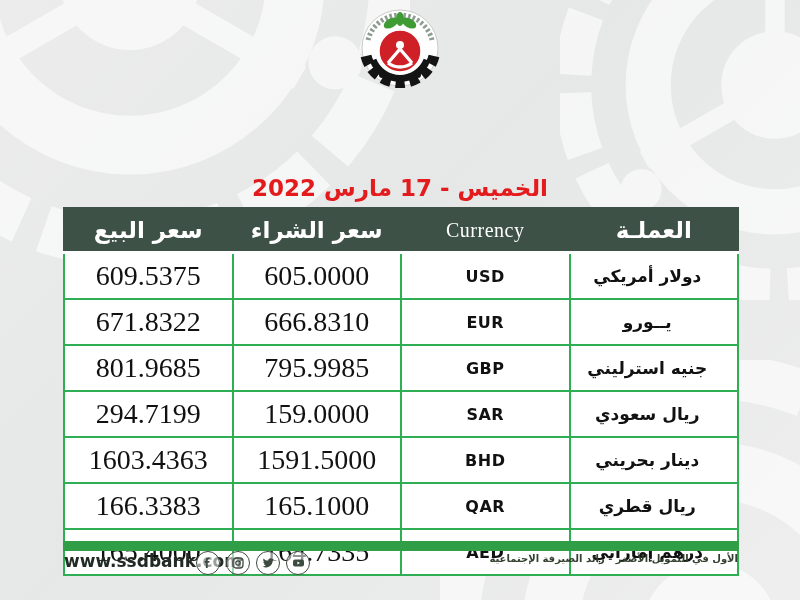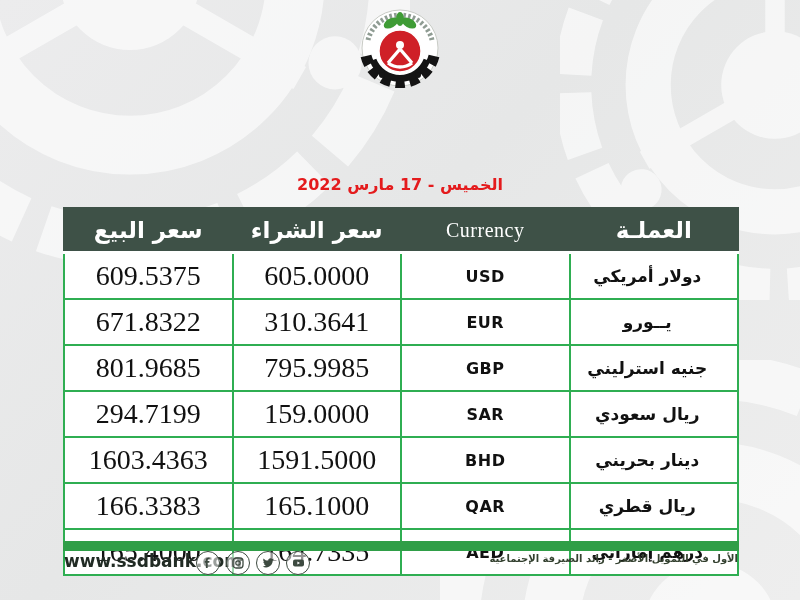--- a/index.html
+++ b/index.html
@@ -10,21 +10,21 @@
   
   .wm{position:absolute;opacity:.62;pointer-events:none;}
   
   .brand{position:absolute;left:0;top:6px;width:100%;text-align:center;}
   .logo{display:inline-block;}
   .bank-name{margin-top:2px;font-size:19px;font-weight:bold;color:#1d1d1b;direction:rtl;}
   .title-wrap{position:absolute;left:0;top:132px;width:100%;text-align:center;direction:rtl;}
   .page-title{display:inline-block;font-size:21px;font-weight:bold;color:#161616;
               padding:0 4px 7px 4px;border-bottom:2px solid #3a3a3a;}
   .date-line{position:absolute;left:0;top:175px;width:100%;text-align:center;
-             font-size:16px;font-weight:bold;color:#e41b1d;direction:rtl;}
+             font-size:23px;font-weight:bold;color:#e41b1d;direction:rtl;}
   
   table.rates{position:absolute;left:63px;top:207px;width:676px;
               border-collapse:collapse;direction:rtl;table-layout:fixed;}
   table.rates th{background:#3e5147;color:#ffffff;height:40px;
                  border:2px solid #3e5147;border-bottom:3px solid #ffffff;
                  font-size:23px;font-weight:bold;}
   table.rates th.code-h{font-family:"Liberation Serif", serif;font-weight:500;
                         font-size:20px;letter-spacing:.5px;}
   table.rates td{background:#ffffff;border:2px solid #2fae52;height:42px;
                  text-align:center;vertical-align:middle;color:#111;}
@@ -105,21 +105,21 @@
     <tbody>
       <tr>
         <td class="c-name">دولار أمريكي</td>
         <td class="c-code">USD</td>
         <td class="c-num">605.0000</td>
         <td class="c-num">609.5375</td>
       </tr>
       <tr>
         <td class="c-name">يــورو</td>
         <td class="c-code">EUR</td>
-        <td class="c-num">310.3641</td>
+        <td class="c-num">666.8310</td>
         <td class="c-num">671.8322</td>
       </tr>
       <tr>
         <td class="c-name">جنيه استرليني</td>
         <td class="c-code">GBP</td>
         <td class="c-num">795.9985</td>
         <td class="c-num">801.9685</td>
       </tr>
       <tr>
         <td class="c-name">ريال سعودي</td>

